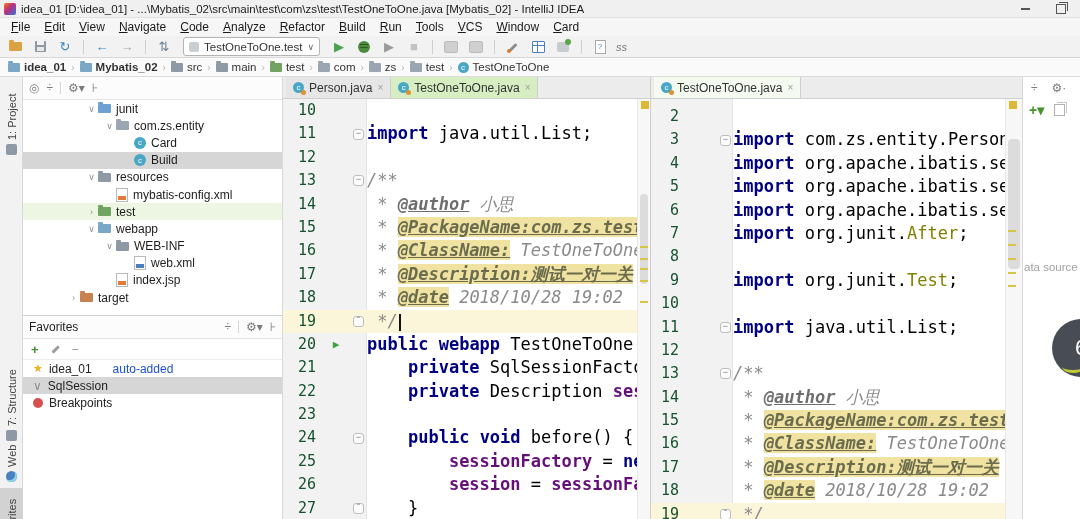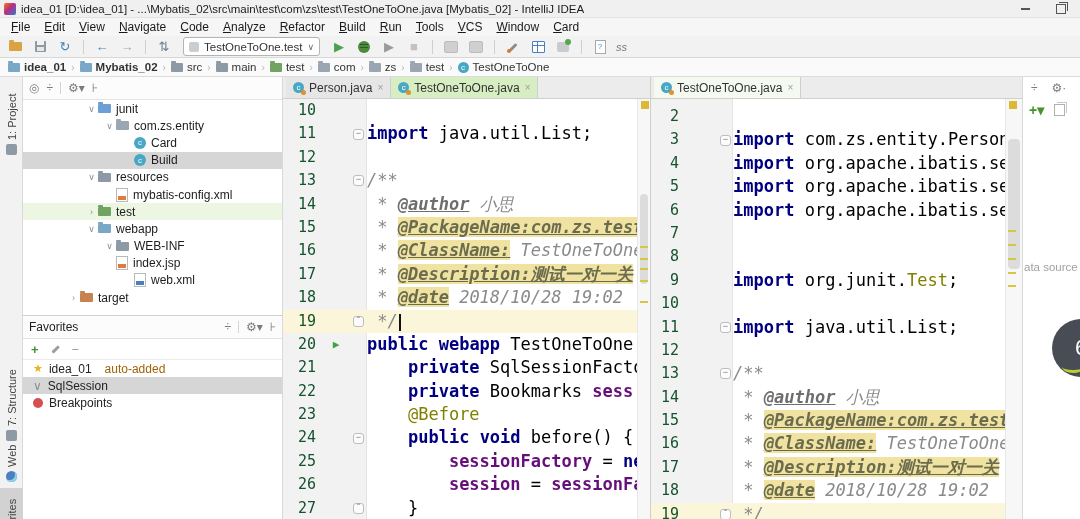--- a/index.html
+++ b/index.html
@@ -76,21 +76,21 @@
   .trow.sel{background:#d6d6d6;}
   .trow.grn{background:#edf6e2;}
   .t-arrow{width:13px;text-align:center;color:#8e8e8e;font-size:9px;flex:none;}
   .t-ic{margin-right:5px;flex:none;}
   .t-folder{width:13px;height:9px;border-radius:1px;position:relative;}
   .t-folder:before{content:"";position:absolute;left:0;top:-2px;width:5px;height:2px;background:inherit;border-radius:1px 1px 0 0;}
   .t-class{width:12px;height:12px;border-radius:50%;background:#48a7c4;color:#fff;font-size:8px;display:flex;align-items:center;justify-content:center;}
   .t-file{width:10px;height:12px;background:#fff;border:1px solid #b9b9b9;position:relative;}
   .t-file:after{content:"";position:absolute;left:1px;bottom:1px;right:1px;height:4px;background:#e07a3f;}
   .t-file.blue:after{background:#4a7fc0;}
-  .t-suffix{color:#a16207;margin-left:7px;}
+  .t-suffix{color:#1d4ed8;margin-left:15px;}
   .fav-toolbar{height:20px;border-bottom:1px solid #ececec;display:flex;align-items:center;gap:12px;padding-left:8px;font-size:13px;}
   .frow{height:17.2px;display:flex;align-items:center;padding-left:10px;font-size:12px;gap:6px;}
   .frow.sel{background:#d6d6d6;}
   
   .egroup{position:absolute;top:0;height:442px;background:#fff;box-sizing:border-box;}
   .tabbar{height:22px;background:#ececec;border-bottom:1px solid #cfcfcf;display:flex;align-items:flex-end;padding-left:3px;box-sizing:border-box;}
   .tab{height:21px;display:flex;align-items:center;gap:5px;padding:0 7px;font-size:12px;color:#333;
        border-right:1px solid #cfcfcf;background:#e6e6e6;}
   .tab.sel{background:#d7eec3;}
   .tab.sel-w{background:#f5faf0;}
@@ -327,29 +327,29 @@
           <div class="trow" style="padding-left: 62px;">
             <span class="t-arrow">∨</span>
             <span class="t-ic t-folder" style="background: rgb(123, 167, 199);"></span>
             <span>webapp</span>
           </div>
           <div class="trow" style="padding-left: 80px;">
             <span class="t-arrow">∨</span>
             <span class="t-ic t-folder" style="background: rgb(141, 154, 165);"></span>
             <span>WEB-INF</span>
           </div>
+          <div class="trow" style="padding-left: 98px;">
+            <span class="t-arrow"></span>
+            <span class="t-ic t-file blue"></span>
+            <span>web.xml</span>
+          </div>
           <div class="trow" style="padding-left: 80px;">
             <span class="t-arrow"></span>
             <span class="t-ic t-file"></span>
             <span>index.jsp</span>
-          </div>
-          <div class="trow" style="padding-left: 98px;">
-            <span class="t-arrow"></span>
-            <span class="t-ic t-file blue"></span>
-            <span>web.xml</span>
           </div>
           <div class="trow" style="padding-left: 44px;">
             <span class="t-arrow">›</span>
             <span class="t-ic t-folder" style="background: rgb(200, 130, 79);"></span>
             <span>target</span>
           </div>
         </div>
     </div>
 
     <div class="panel" style="left:23px;top:238px;width:260px;height:204px;border-top:1px solid #cfcfcf;border-right:1px solid #d9d9d9;">
@@ -478,27 +478,26 @@
           <div class="lrow">
             <span class="ln" style="width: 39px;">21</span>
             <span class="gic" style="width: 28px;"></span>
             <span class="gfold" style="width: 17px;"></span>
             <span class="code"><span class="sp">    </span><span class="sk">private</span><span class="sp"> SqlSessionFactor</span></span>
           </div>
           <div class="lrow">
             <span class="ln" style="width: 39px;">22</span>
             <span class="gic" style="width: 28px;"></span>
             <span class="gfold" style="width: 17px;"></span>
-            <span class="code"><span class="sp">    </span><span class="sk">private</span><span class="sp"> Bookmarks </span><span class="sf">sess</span></span>
+            <span class="code"><span class="sp">    </span><span class="sk">private</span><span class="sp"> Description </span><span class="sf">sess</span></span>
           </div>
           <div class="lrow">
             <span class="ln" style="width: 39px;">23</span>
             <span class="gic" style="width: 28px;"></span>
             <span class="gfold" style="width: 17px;"></span>
-            <span class="code"><span class="sp">    </span><span class="sa">@Before</span></span>
           </div>
           <div class="lrow">
             <span class="ln" style="width: 39px;">24</span>
             <span class="gic" style="width: 28px;"></span>
             <span class="gfold" style="width: 17px;">
               <span class="fold-m">−</span>
             </span>
             <span class="code"><span class="sp">    </span><span class="sk">public</span><span class="sp"> </span><span class="sk">void</span><span class="sp"> before() {</span></span>
           </div>
           <div class="lrow">
@@ -571,20 +570,21 @@
           <div class="lrow">
             <span class="ln" style="width: 34px;">6</span>
             <span class="gic" style="width: 33px;"></span>
             <span class="gfold" style="width: 15px;"></span>
             <span class="code"><span class="sk">import</span><span class="sp"> org.apache.ibatis.sess</span></span>
           </div>
           <div class="lrow">
             <span class="ln" style="width: 34px;">7</span>
             <span class="gic" style="width: 33px;"></span>
             <span class="gfold" style="width: 15px;"></span>
+            <span class="code"><span class="sk">import</span><span class="sp"> org.junit.</span><span class="sa">After</span><span class="sp">;</span></span>
           </div>
           <div class="lrow">
             <span class="ln" style="width: 34px;">8</span>
             <span class="gic" style="width: 33px;"></span>
             <span class="gfold" style="width: 15px;"></span>
           </div>
           <div class="lrow">
             <span class="ln" style="width: 34px;">9</span>
             <span class="gic" style="width: 33px;"></span>
             <span class="gfold" style="width: 15px;"></span>

